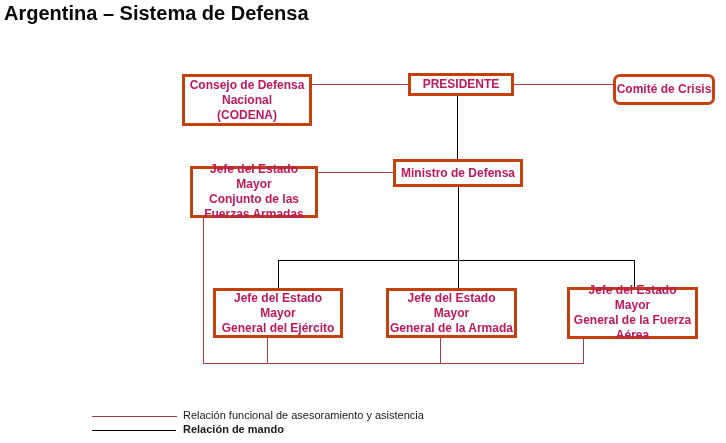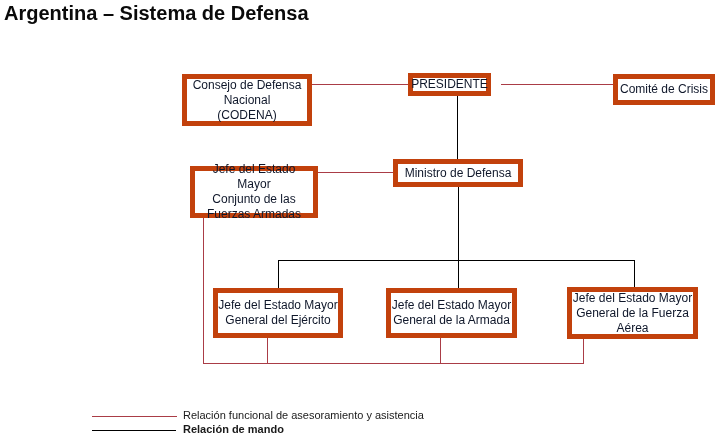--- a/index.html
+++ b/index.html
@@ -21,24 +21,24 @@
     letter-spacing:0px;white-space:nowrap;
   }
   .connectors{
     position:absolute;left:0;top:0;width:726px;height:443px;
   }
   .connectors line{stroke-width:1;shape-rendering:crispEdges;}
   .connectors line.red{stroke:var(--color-relacion-funcional,#aa3c46);}
   .connectors line.blk{stroke:var(--color-relacion-mando,#000000);}
   .node{
     position:absolute;box-sizing:border-box;
-    border:5px solid #c2410c;background:#fff;
+    border:3px solid #c2410c;background:#fff;
     display:flex;align-items:center;justify-content:center;
     text-align:center;white-space:pre-line;
-    font-size:12px;line-height:15px;color:#0f172a;
+    font-size:12px;line-height:15px;color:#be185d;font-weight:bold;
   }
   .legend-line{
     position:absolute;height:0;border-top:1px solid #000;
   }
   .legend-line.fn{border-top-color:var(--color-relacion-funcional,#aa3c46);}
   .legend-text{
     position:absolute;font-size:11px;line-height:13px;color:#1a1a1a;white-space:nowrap;
   }
 </style>
 </head>
@@ -63,23 +63,23 @@
     <line class="blk" x1="458.5" y1="187" x2="458.5" y2="288"></line>
     <line class="blk" x1="278" y1="260.5" x2="634" y2="260.5"></line>
     <line class="blk" x1="278.5" y1="260" x2="278.5" y2="288"></line>
     <line class="blk" x1="634.5" y1="260" x2="634.5" y2="287"></line>
   </svg>
 
   <div class="node" style="left:182px;top:74px;width:130px;height:52px;">Consejo de Defensa
 Nacional
 (CODENA)</div>
 
-  <div class="node" style="left:408px;top:73px;width:83px;height:23px;">PRESIDENTE</div>
+  <div class="node" style="left:408px;top:73px;width:106px;height:23px;">PRESIDENTE</div>
 
-  <div class="node" style="left:613px;top:74px;width:102px;height:31px;">Comité de Crisis</div>
+  <div class="node" style="left:613px;top:74px;width:102px;height:31px;border-radius:7px;">Comité de Crisis</div>
 
   <div class="node" style="left:190px;top:166px;width:128px;height:52px;">Jefe del Estado Mayor
 Conjunto de las
 Fuerzas Armadas</div>
 
   <div class="node" style="left:393px;top:159px;width:130px;height:28px;">Ministro de Defensa</div>
 
   <div class="node" style="left:213px;top:288px;width:130px;height:50px;">Jefe del Estado Mayor
 General del Ejército</div>
 

